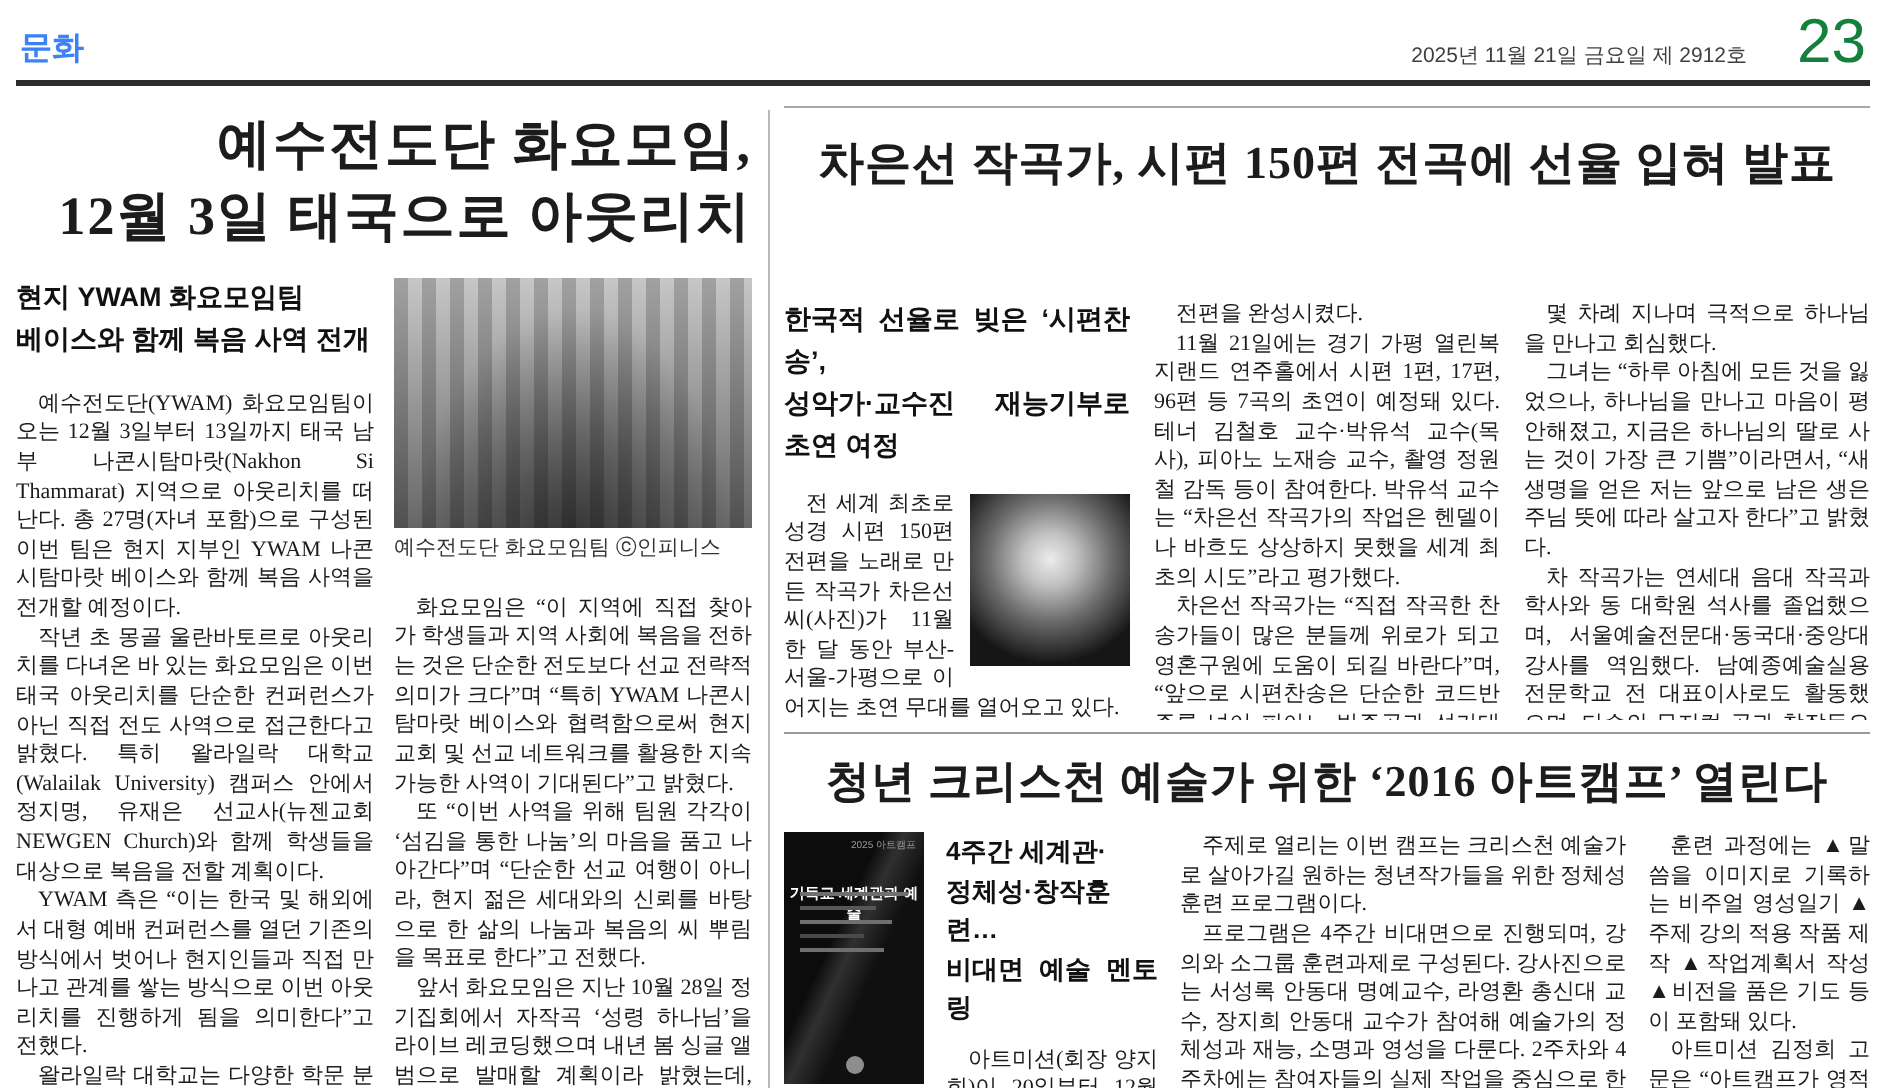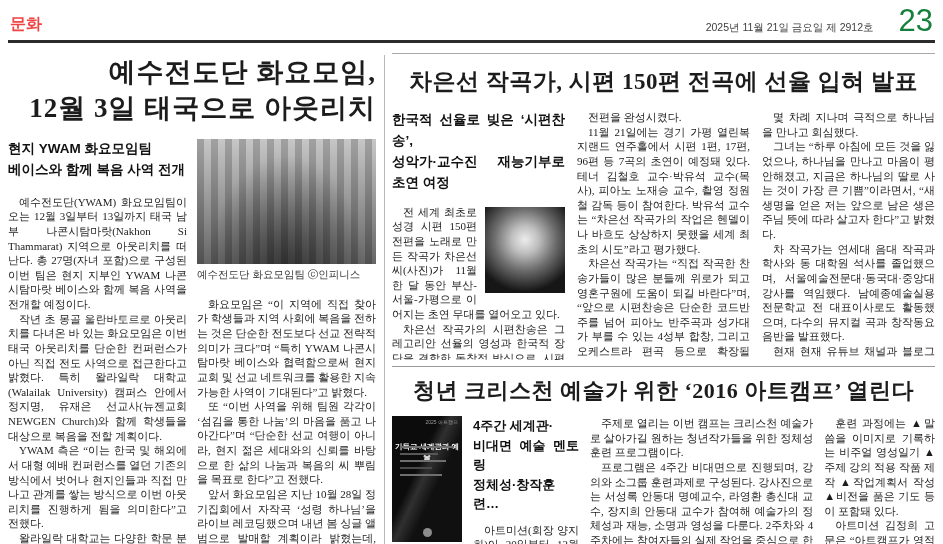--- a/index.html
+++ b/index.html
@@ -4,21 +4,21 @@
 <style>
   html,body{margin:0;padding:0;background:#e9e9e9;}
   .page{width:943px;height:544px;margin:0 auto;background:#ffffff;overflow:hidden;
         font-family:"Liberation Serif",serif;color:#1c1c1c;position:relative;}
 
   
   .header{display:flex;align-items:flex-end;padding:7px 10px 2px;}
   .header-left{flex:1;display:flex;align-items:baseline;}
   .masthead{font-family:"Liberation Sans",sans-serif;font-weight:bold;font-size:17px;color:#111;}
   .site{font-family:"Liberation Sans",sans-serif;font-size:11px;color:#767676;margin-left:9px;}
-  .header-center{flex:0 0 auto;font-family:Liberation Mono, monospace;font-weight:600;font-size:16px;color:#ef4444;}
+  .header-center{flex:0 0 auto;font-family:Liberation Mono, monospace;font-weight:600;font-size:16px;color:#3b82f6;}
   .header-right{flex:1;display:flex;justify-content:flex-end;align-items:baseline;gap:25px;}
   .date-issue{font-family:"Liberation Sans",sans-serif;font-size:10.5px;color:#3f3f3f;}
   .page-num{font-family:"Liberation Sans",sans-serif;font-weight:500;font-size:31px;line-height:.9;color:#15803d;}
   .header-rule{height:3px;background:#2c2c2c;margin:3px 8px 0;}
 
   
   .content{display:flex;align-items:stretch;padding:0 8px;height:509px;}
   .v-divider{width:1px;flex:none;background:#b8b8b8;margin:12px 7px 0 8px;}
 
   
@@ -39,21 +39,21 @@
     background:
       radial-gradient(ellipse at 50% 105%, rgba(15,15,15,.55), rgba(0,0,0,0) 62%),
       repeating-linear-gradient(90deg, rgba(35,35,35,.28) 0 7px, rgba(130,130,130,.14) 7px 14px),
       linear-gradient(180deg,#d2d2d2 0%,#a8a8a8 38%,#616161 100%);}
 
   
   .rs{flex:1;min-width:0;}
   .rt-rule{height:1px;background:#a8a8a8;margin-top:10px;}
   .rt-title{font-weight:bold;font-size:23px;letter-spacing:.5px;text-align:center;padding:12px 0 13px;}
   .cols3{display:flex;gap:12px;}
-  .cols3 .col{flex:1 1 0;min-width:0;}
+  .cols3 .col{flex:1 1 0;min-width:0;margin-top:40px;}
   .rt-cols{height:250px;overflow:hidden;}
   .rt .deck{margin-bottom:11px;}
   .photo-portrait{float:right;width:80px;height:86px;margin:2px 0 4px 8px;
     background:radial-gradient(circle at 50% 38%, #ececec 0%, #c0c0c0 20%, #6d6d6d 46%, #161616 78%);}
 
   
   .mid-rule{height:1px;background:#9a9a9a;margin:6px 0 0;}
   .ab-title{font-weight:bold;font-size:22px;letter-spacing:.5px;text-align:center;padding:9px 0 10px;}
   .ab-row{display:flex;gap:11px;}
   .ab-poster{width:70px;height:126px;flex:none;position:relative;color:#eee;overflow:hidden;
@@ -170,22 +170,22 @@
                 <i></i>
                 <i></i>
                 <i></i>
                 <i></i>
               </div>
             <div class="poster-emblem"></div>
           </div>
           <div class="col ab-col1">
             <div class="deck">
                 <div class="">4주간 세계관·</div>
+                <div class="">정체성·창작훈련…</div>
                 <div class="">비대면 예술 멘토링</div>
-                <div class="">정체성·창작훈련…</div>
               </div>
             <div>
                 <p class="para">아트미션(회장 양지희)이 20일부터 12월 11일까지 매주 목요일 ‘2025 아트캠프’를 개최한다.</p>
               </div>
           </div>
           <div class="col">
             <div>
                 <p class="para">주제로 열리는 이번 캠프는 크리스천 예술가로 살아가길 원하는 청년작가들을 위한 정체성 훈련 프로그램이다.</p>
                 <p class="para">프로그램은 4주간 비대면으로 진행되며, 강의와 소그룹 훈련과제로 구성된다. 강사진으로는 서성록 안동대 명예교수, 라영환 총신대 교수, 장지희 안동대 교수가 참여해 예술가의 정체성과 재능, 소명과 영성을 다룬다. 2주차와 4주차에는 참여자들의 실제 작업을 중심으로 한 소그룹 훈련이 이어진다.</p>
               </div>

